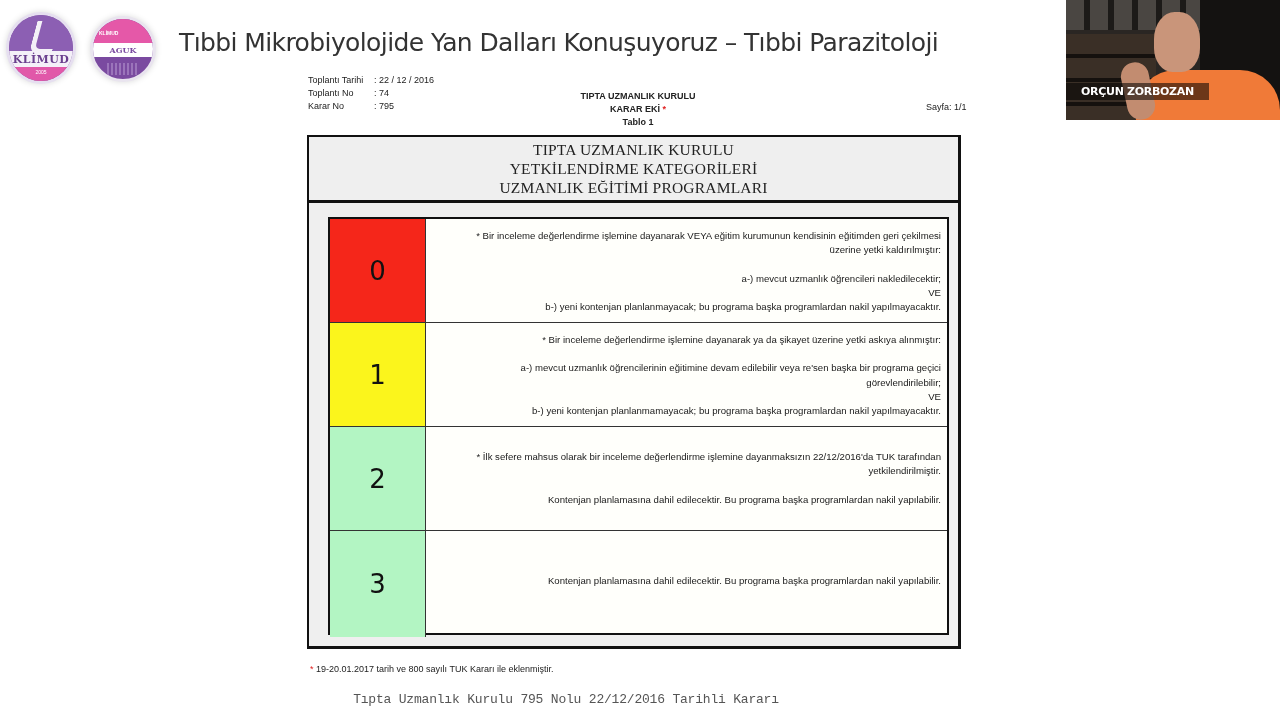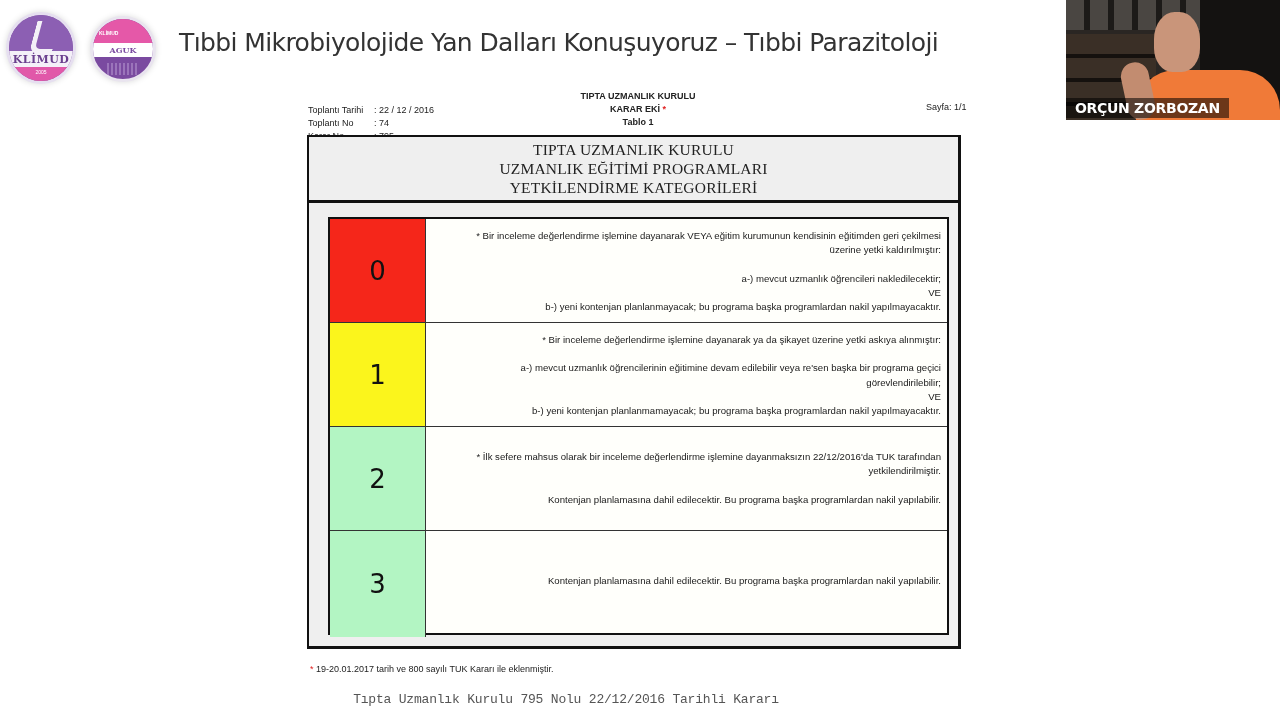--- a/index.html
+++ b/index.html
@@ -29,28 +29,28 @@
 
   
   .video { position:absolute; left:1066px; top:0; width:214px; height:120px; background:#2a2623; overflow:hidden; }
   .video .ceiling { position:absolute; left:0; top:0; width:140px; height:30px; background:repeating-linear-gradient(90deg,#4a4642 0 18px,#1c1a18 18px 24px); }
   .video .shelf { position:absolute; left:0; top:34px; width:90px; height:86px; background:repeating-linear-gradient(180deg,#3a2f26 0 20px,#15110e 20px 24px); }
   .video .dark { position:absolute; right:0; top:0; width:80px; height:120px; background:#141211; }
   .video .head { position:absolute; left:88px; top:12px; width:46px; height:60px; border-radius:45% 45% 40% 40%; background:#c9957a; }
   .video .body-shirt { position:absolute; left:70px; top:70px; width:144px; height:60px; border-radius:40px 40px 0 0; background:#f07a38; }
   .video .arm { position:absolute; left:58px; top:62px; width:28px; height:58px; border-radius:14px; background:#c28c70; transform:rotate(-12deg); }
   .video .name {
-    position:absolute; left:0; bottom:2px; padding:2px 9px;
-    background:rgba(0,0,0,0.55); color:#ffffff; font-size:14px; font-weight:bold;
+    position:absolute; left:0; bottom:20px; padding:2px 15px;
+    background:rgba(0,0,0,0.55); color:#ffffff; font-size:11px; font-weight:bold;
     font-family:"DejaVu Sans", sans-serif; letter-spacing:-0.3px;
   }
 
   
   .doc-meta { position:absolute; font-family:"Liberation Sans", sans-serif; font-size:9px; color:#222; }
-  .meta-left { left:308px; top:104px; line-height:13px; }
+  .meta-left { left:308px; top:74px; line-height:13px; }
   .meta-left .row { display:flex; }
   .meta-left .lbl { width:66px; }
   .meta-center { left:560px; top:90px; width:156px; text-align:center; line-height:13px; font-weight:bold; }
   .meta-center .req { color:#e02020; }
   .meta-right { left:926px; top:90px;margin-top:12px; }
 
   
   .frame {
     position:absolute; left:307px; top:135px; width:654px; height:514px;
     box-sizing:border-box; border:2px solid #111; border-bottom-width:3px; border-right-width:3px;
@@ -133,22 +133,22 @@
 <div class="doc-meta meta-center">
   <div>TIPTA UZMANLIK KURULU</div>
   <div><span>KARAR EKİ</span> <span class="req">*</span></div>
   <div>Tablo 1</div>
 </div>
 <div class="doc-meta meta-right">Sayfa: 1/1</div>
 
 <div class="frame">
   <div class="frame-head">
     <div>TIPTA UZMANLIK KURULU</div>
+    <div>YETKİLENDİRME KATEGORİLERİ</div>
     <div>UZMANLIK EĞİTİMİ PROGRAMLARI</div>
-    <div>YETKİLENDİRME KATEGORİLERİ</div>
   </div>
   <div class="table">
 
     <div class="cat-row">
       <div class="cat-cell" style="background:#f5261a">0</div>
       <div class="cat-desc">
         <div>* Bir inceleme değerlendirme işlemine dayanarak VEYA eğitim kurumunun kendisinin eğitimden geri çekilmesi</div>
         <div>üzerine yetki kaldırılmıştır:</div>
         <div class="gap"></div>
         <div>a-) mevcut uzmanlık öğrencileri nakledilecektir;</div>

